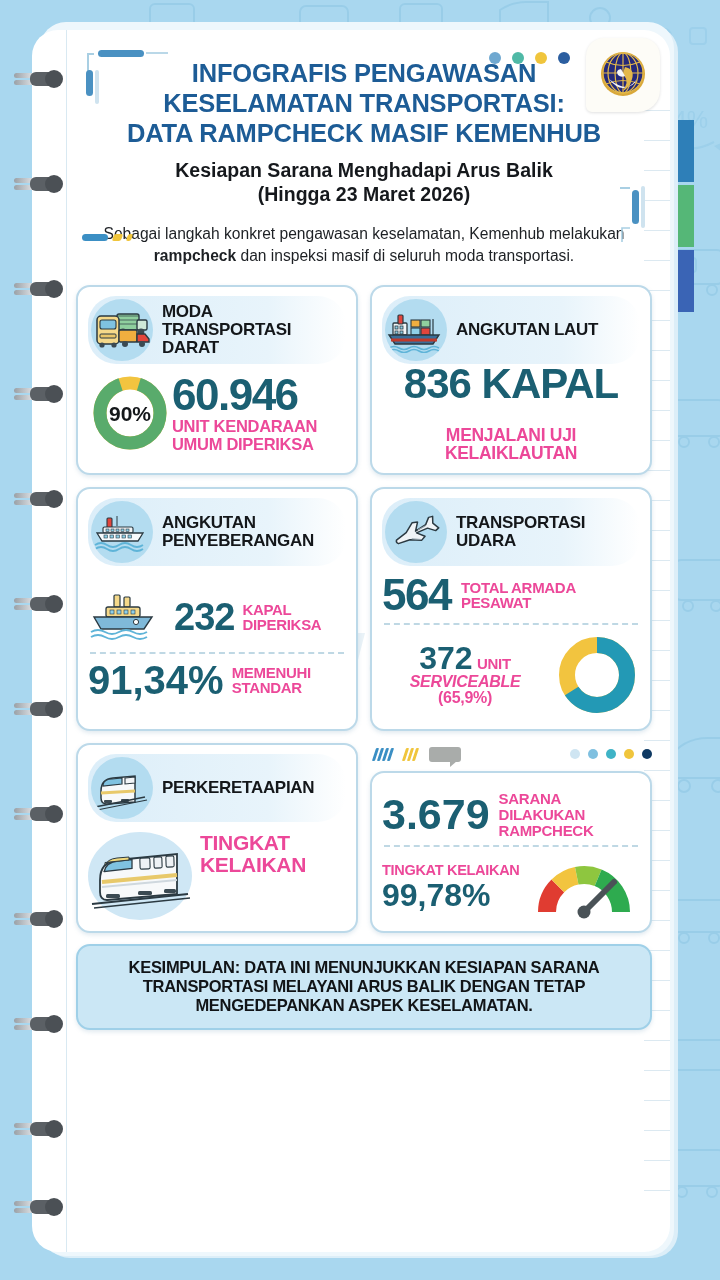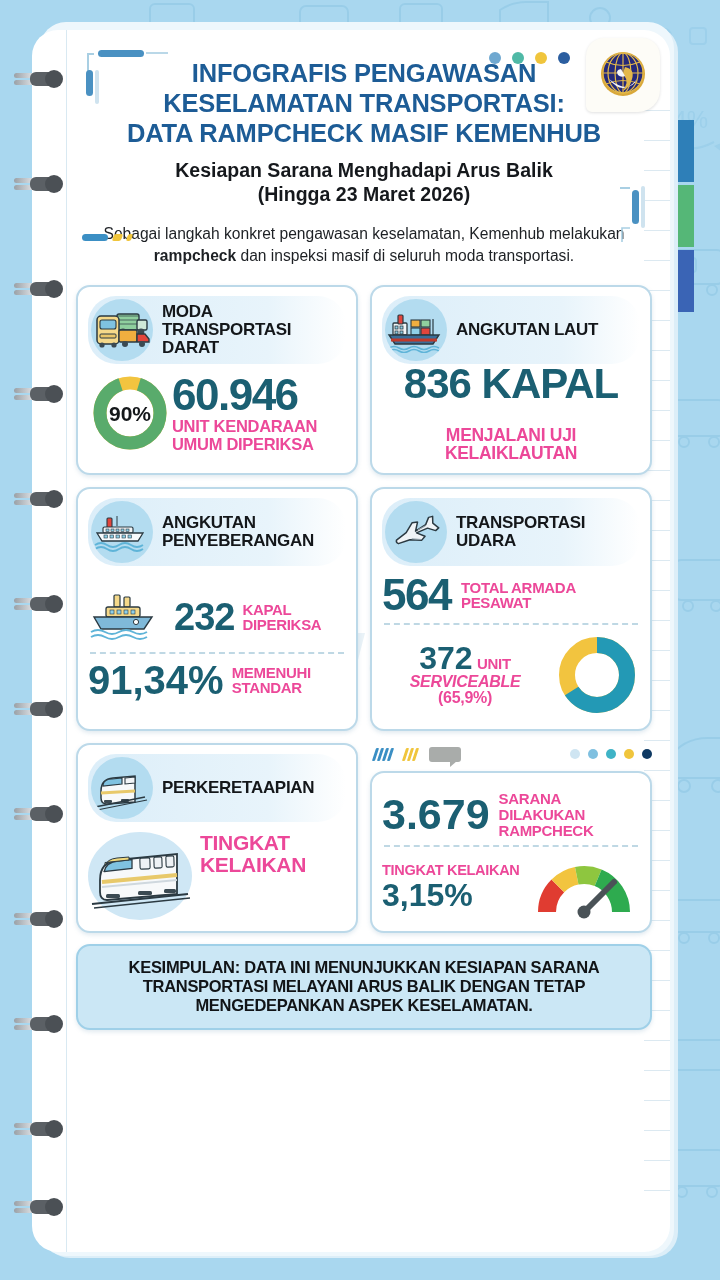--- a/index.html
+++ b/index.html
@@ -810,21 +810,21 @@
           <div class="label-dark label-sm">
             <span>SARANA</span><br>
             <span>DILAKUKAN</span><br>
             <span>RAMPCHECK</span>
           </div>
         </div>
         <hr class="divider-dashed">
         <div class="metric-row" style="gap:6px">
           <div style="flex:1">
             <div class="label-dark" style="font-size:14.5px">TINGKAT KELAIKAN</div>
-            <div class="big-num" style="font-size:32px;margin-top:2px">3,15%</div>
+            <div class="big-num" style="font-size:32px;margin-top:2px">99,78%</div>
           </div>
           <svg width="112" height="66" viewBox="0 0 112 66">
             <g transform="translate(56,58)">
               <path d="M -46 0 A 46 46 0 0 1 -32.5 -32.5 L -19.8 -19.8 A 28 28 0 0 0 -28 0 Z" fill="#e03c31"></path>
               <path d="M -32.5 -32.5 A 46 46 0 0 1 -9 -45 L -5.5 -27.4 A 28 28 0 0 0 -19.8 -19.8 Z" fill="#f2c43f"></path>
               <path d="M -9 -45 A 46 46 0 0 1 17.6 -42.5 L 10.7 -25.9 A 28 28 0 0 0 -5.5 -27.4 Z" fill="#8ec63f"></path>
               <path d="M 17.6 -42.5 A 46 46 0 0 1 46 0 L 28 0 A 28 28 0 0 0 10.7 -25.9 Z" fill="#2eab4f"></path>
               <line x1="0" y1="0" x2="30" y2="-30" stroke="#4a5257" stroke-width="6" stroke-linecap="round"></line>
               <circle cx="0" cy="0" r="6.5" fill="#4a5257"></circle>
             </g>

